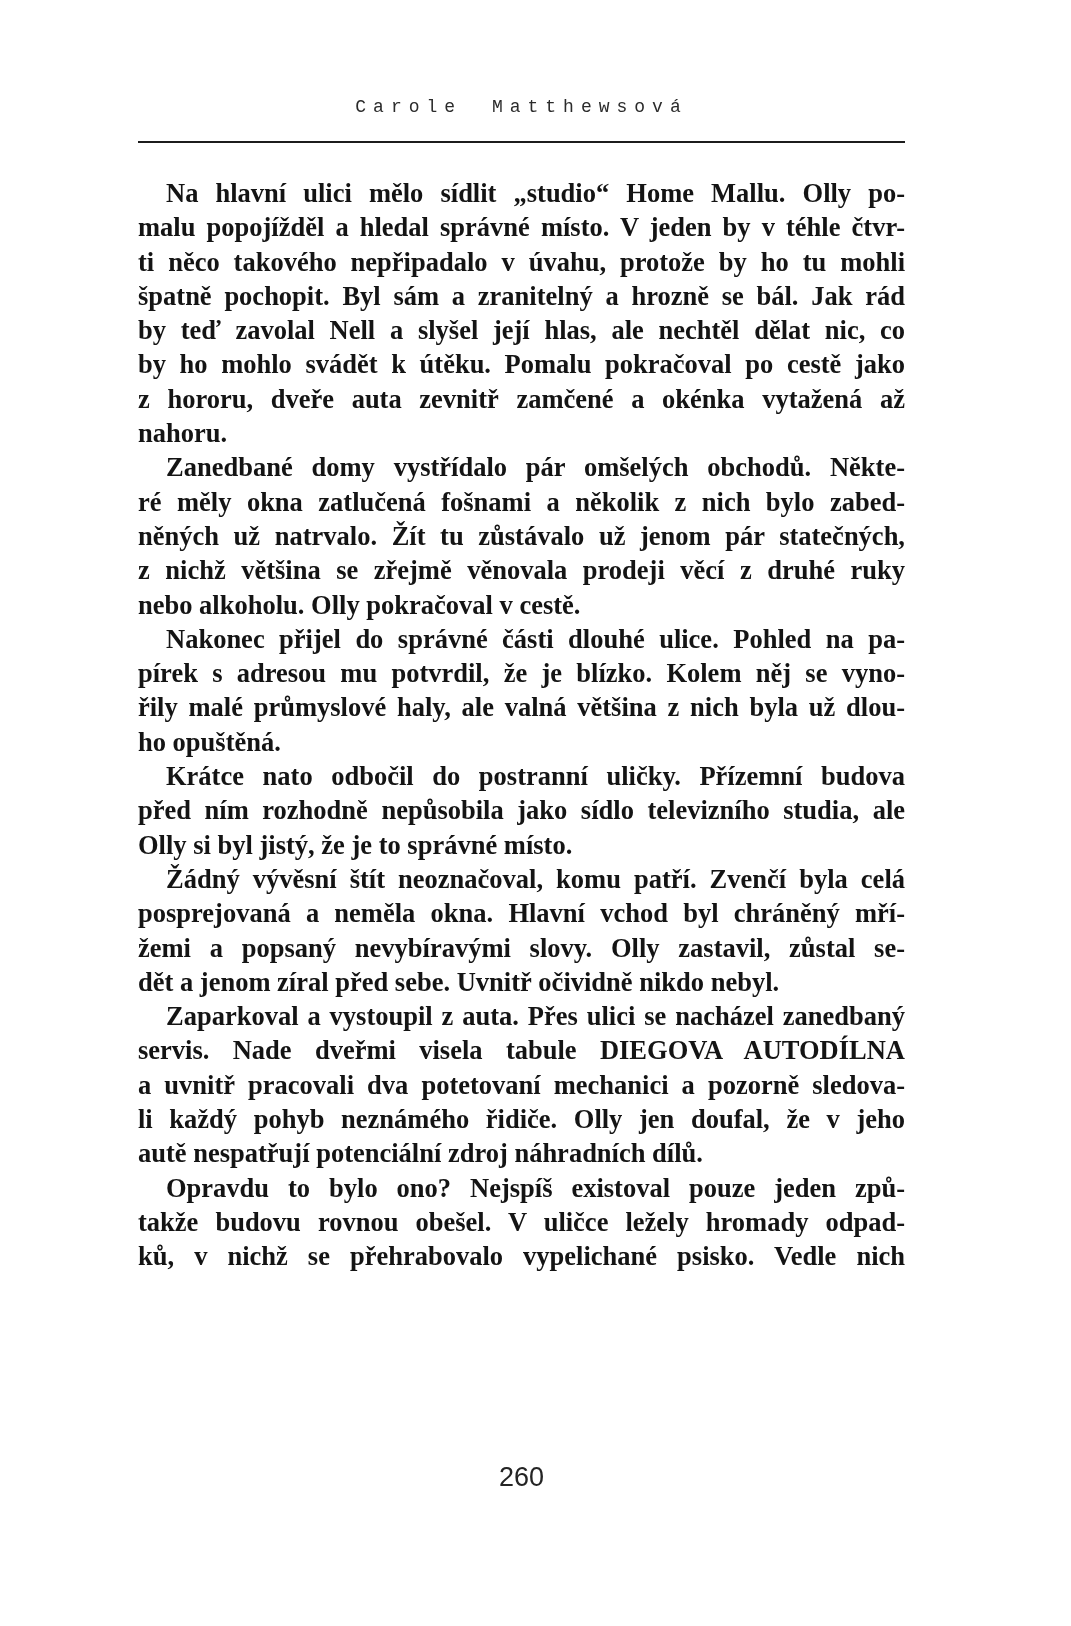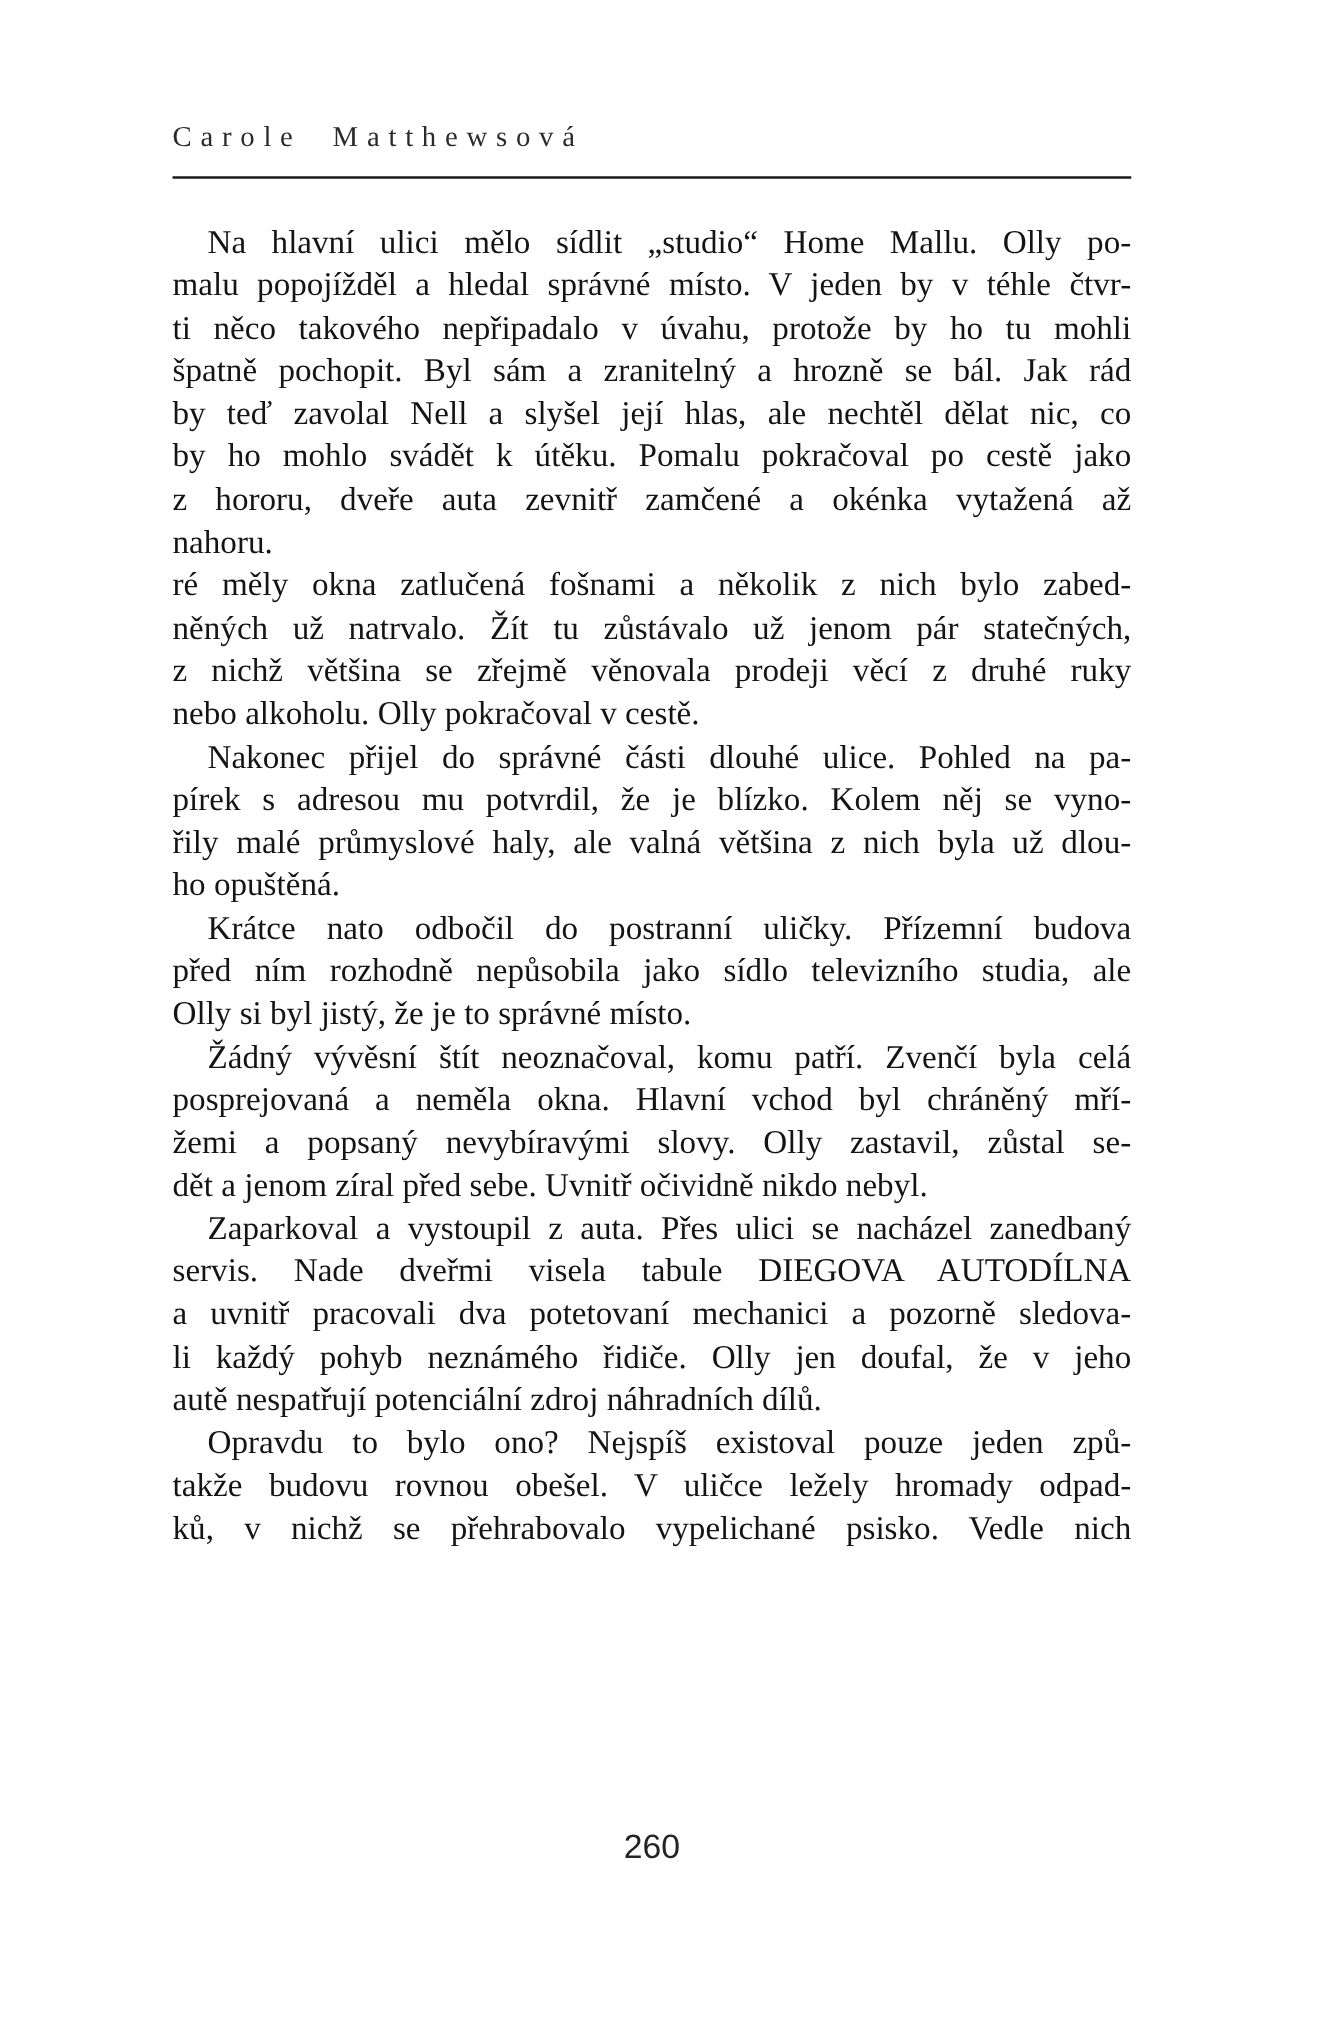--- a/index.html
+++ b/index.html
@@ -10,23 +10,23 @@
     background: #ffffff;
     font-family: "Liberation Serif", serif;
     color: #121212;
     overflow: hidden;
   }
   .runhead {
     position: absolute;
     top: 97px;
     left: 138px;
     width: 767px;
-    text-align: left;
-    font-family: Liberation Serif, serif;
-    font-size: 23px;
+    text-align: center;
+    font-family: Liberation Mono, monospace;
+    font-size: 18px;
     letter-spacing: 7px;
     word-spacing: 12px;
     color: #2b2b2b;
     white-space: nowrap;
   }
   .rule {
     position: absolute;
     top: 141px;
     left: 138px;
     width: 767px;
@@ -40,20 +40,21 @@
     width: 767px;
     font-size: 26.5px;
     line-height: 34.3px;
     color: #141414;
   }
   .para { margin: 0; }
   .line {
     text-align: justify;
     text-align-last: justify;
     white-space: normal;
+    font-weight: bold;
   }
   .line.first { text-indent: 28px; }
   .line.last { text-align-last: left; }
   .folio {
     position: absolute;
     top: 1462px;
     left: 138px;
     width: 767px;
     text-align: center;
     font-family: "Liberation Sans", sans-serif;
@@ -72,20 +73,21 @@
         <div class="line first">Na hlavní ulici mělo sídlit „studio“ Home Mallu. Olly po-</div>
         <div class="line">malu popojížděl a hledal správné místo. V jeden by v téhle čtvr-</div>
         <div class="line">ti něco takového nepřipadalo v úvahu, protože by ho tu mohli</div>
         <div class="line">špatně pochopit. Byl sám a zranitelný a hrozně se bál. Jak rád</div>
         <div class="line">by teď zavolal Nell a slyšel její hlas, ale nechtěl dělat nic, co</div>
         <div class="line">by ho mohlo svádět k útěku. Pomalu pokračoval po cestě jako</div>
         <div class="line">z hororu, dveře auta zevnitř zamčené a okénka vytažená až</div>
         <div class="line last">nahoru.</div>
       </div>
       <div class="para">
+        <div class="line first">Zanedbané domy vystřídalo pár omšelých obchodů. Někte-</div>
         <div class="line">ré měly okna zatlučená fošnami a několik z nich bylo zabed-</div>
         <div class="line">něných už natrvalo. Žít tu zůstávalo už jenom pár statečných,</div>
         <div class="line">z nichž většina se zřejmě věnovala prodeji věcí z druhé ruky</div>
         <div class="line last">nebo alkoholu. Olly pokračoval v cestě.</div>
       </div>
       <div class="para">
         <div class="line first">Nakonec přijel do správné části dlouhé ulice. Pohled na pa-</div>
         <div class="line">pírek s adresou mu potvrdil, že je blízko. Kolem něj se vyno-</div>
         <div class="line">řily malé průmyslové haly, ale valná většina z nich byla už dlou-</div>
         <div class="line last">ho opuštěná.</div>

